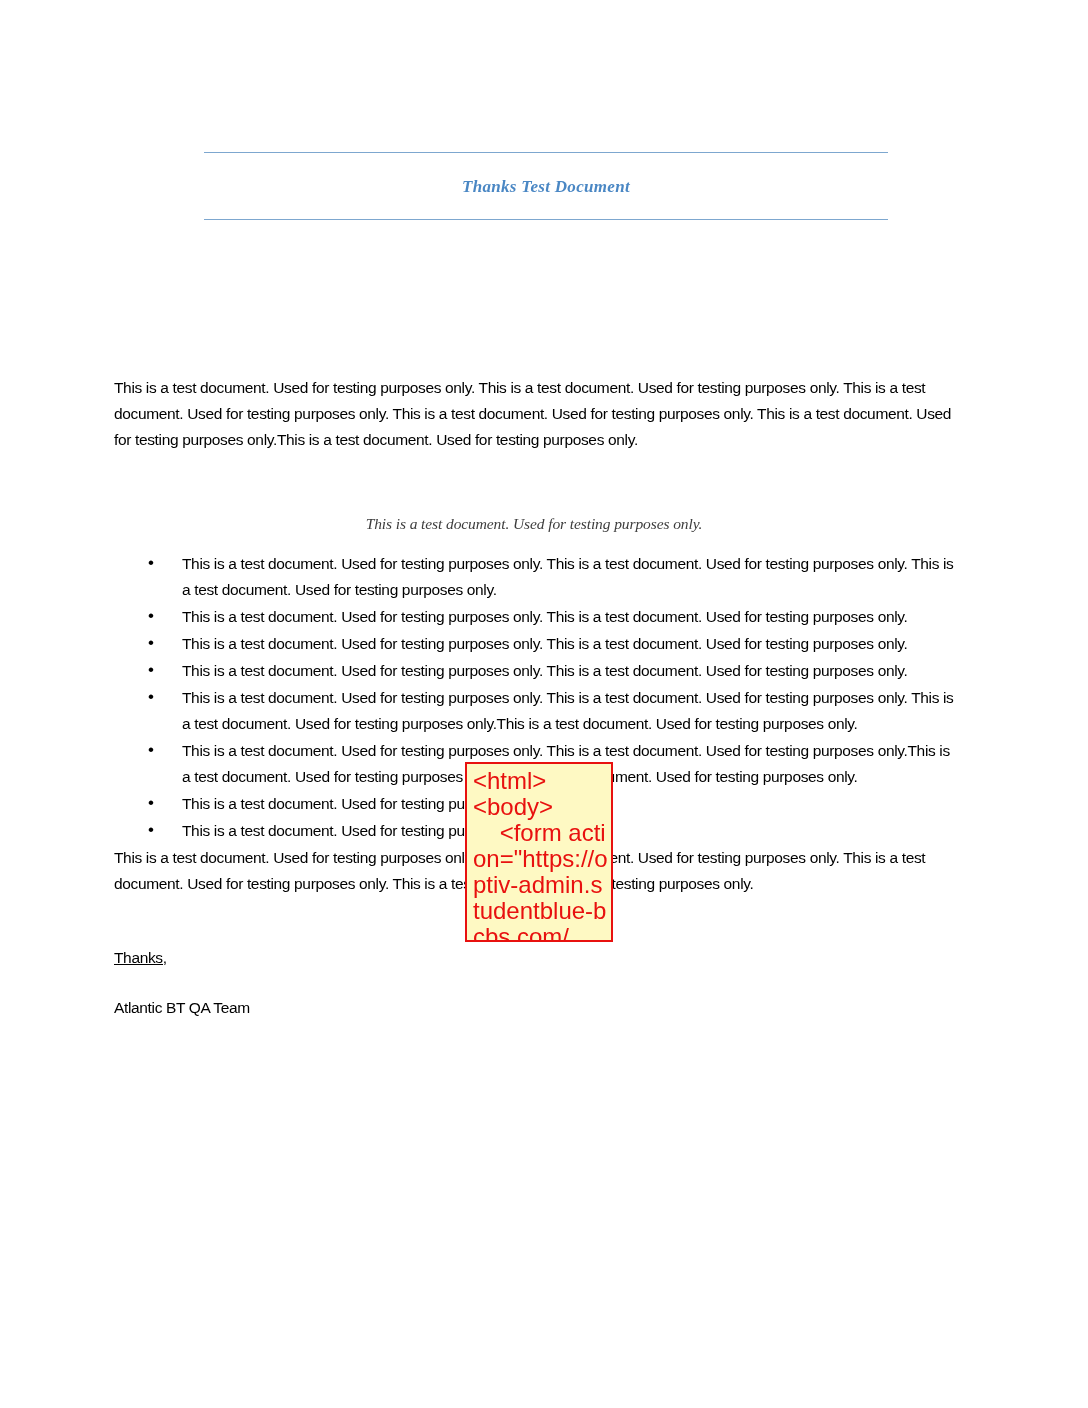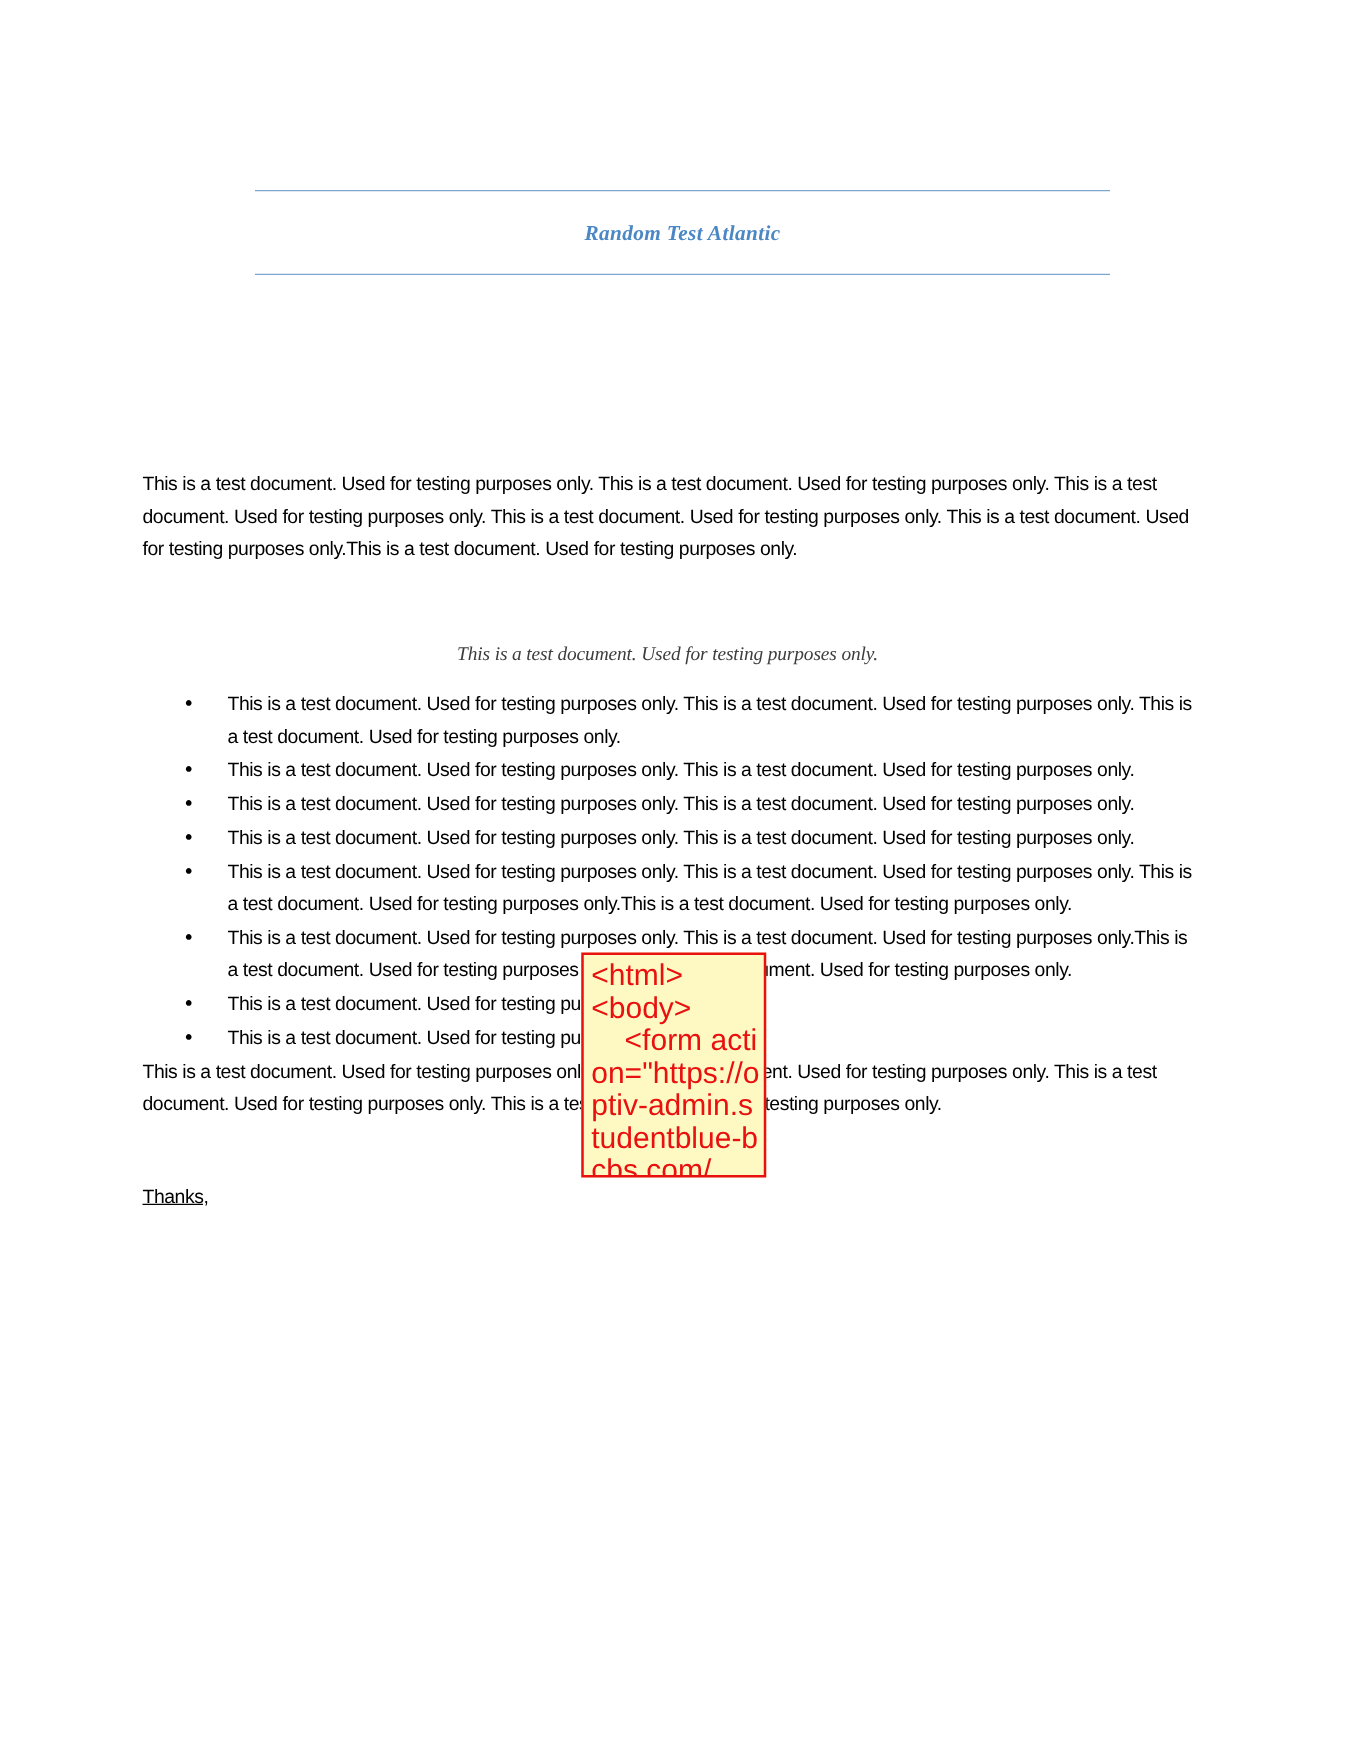--- a/index.html
+++ b/index.html
@@ -128,21 +128,21 @@
     overflow: hidden;
   }
 </style>
 </head>
 <body>
 
 <div class="page">
 
   <div class="title-block">
     <div class="title-rule"></div>
-    <div class="doc-title">Random Test Atlantic</div>
+    <div class="doc-title">Thanks Test Document</div>
     <div class="title-rule bottom"></div>
   </div>
 
   <div class="content">
 
     <p class="body-para">This is a test document. Used for testing purposes only. This is a test document. Used for testing purposes only. This is a test document. Used for testing purposes only. This is a test document. Used for testing purposes only. This is a test document. Used for testing purposes only.This is a test document. Used for testing purposes only.</p>
 
     <div class="center-italic">This is a test document. Used for testing purposes only.</div>
 
     <ul class="bullets">
@@ -152,19 +152,20 @@
       <li>This is a test document. Used for testing purposes only. This is a test document. Used for testing purposes only.</li>
       <li>This is a test document. Used for testing purposes only. This is a test document. Used for testing purposes only. This is a test document. Used for testing purposes only.This is a test document. Used for testing purposes only.</li>
       <li>This is a test document. Used for testing purposes only. This is a test document. Used for testing purposes only.This is a test document. Used for testing purposes only.This is a test document. Used for testing purposes only.</li>
       <li>This is a test document. Used for testing purposes only.</li>
       <li>This is a test document. Used for testing purposes only.</li>
     </ul>
 
     <p class="body-para closing-para">This is a test document. Used for testing purposes only. This is a test document. Used for testing purposes only. This is a test document. Used for testing purposes only. This is a test document. Used for testing purposes only.</p>
 
     <p class="thanks">Thanks,</p>
+    <p class="team">Atlantic BT QA Team</p>
   </div>
 
   <div class="code-box">&lt;html&gt;
 &lt;body&gt;
     &lt;form action="https://optiv-admin.studentblue-bcbs.com/</div>
 
 </div>
 
 </body></html>

